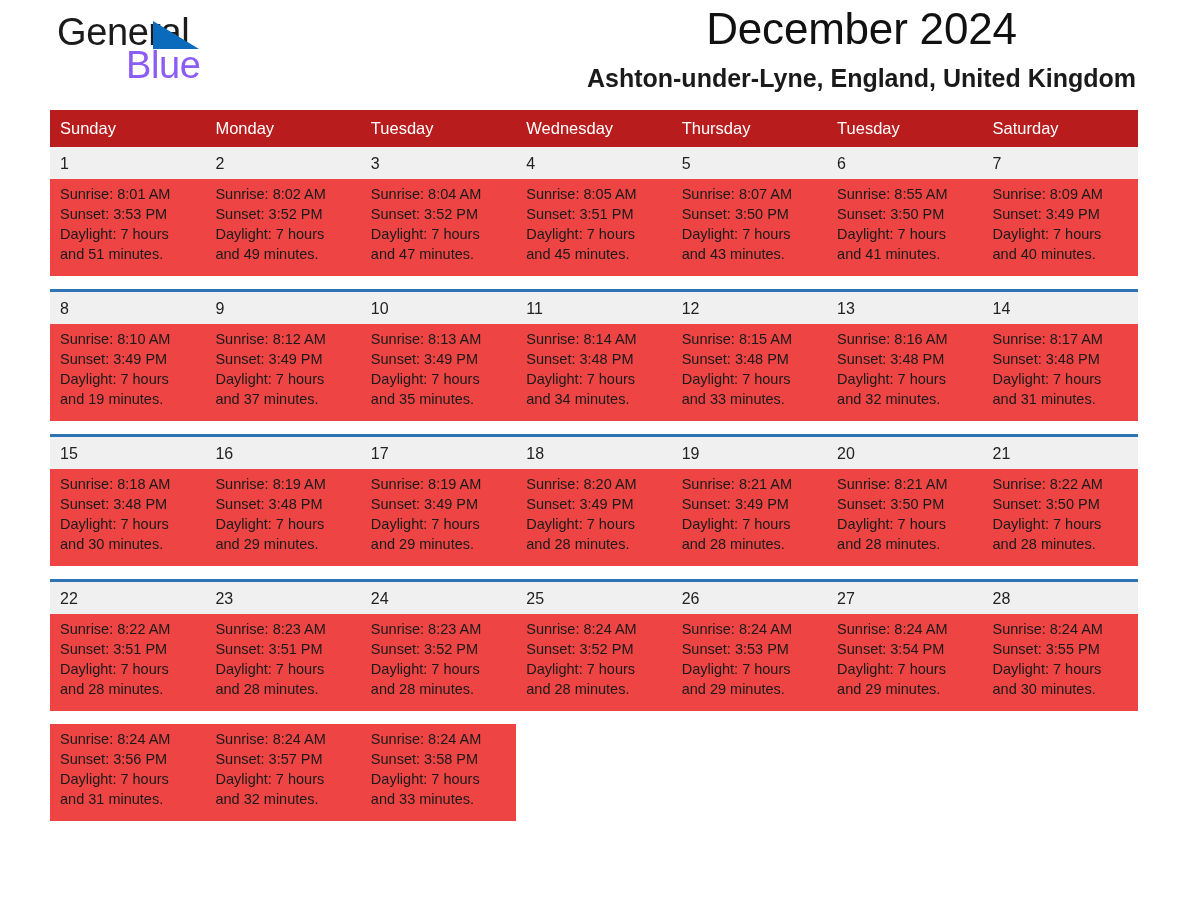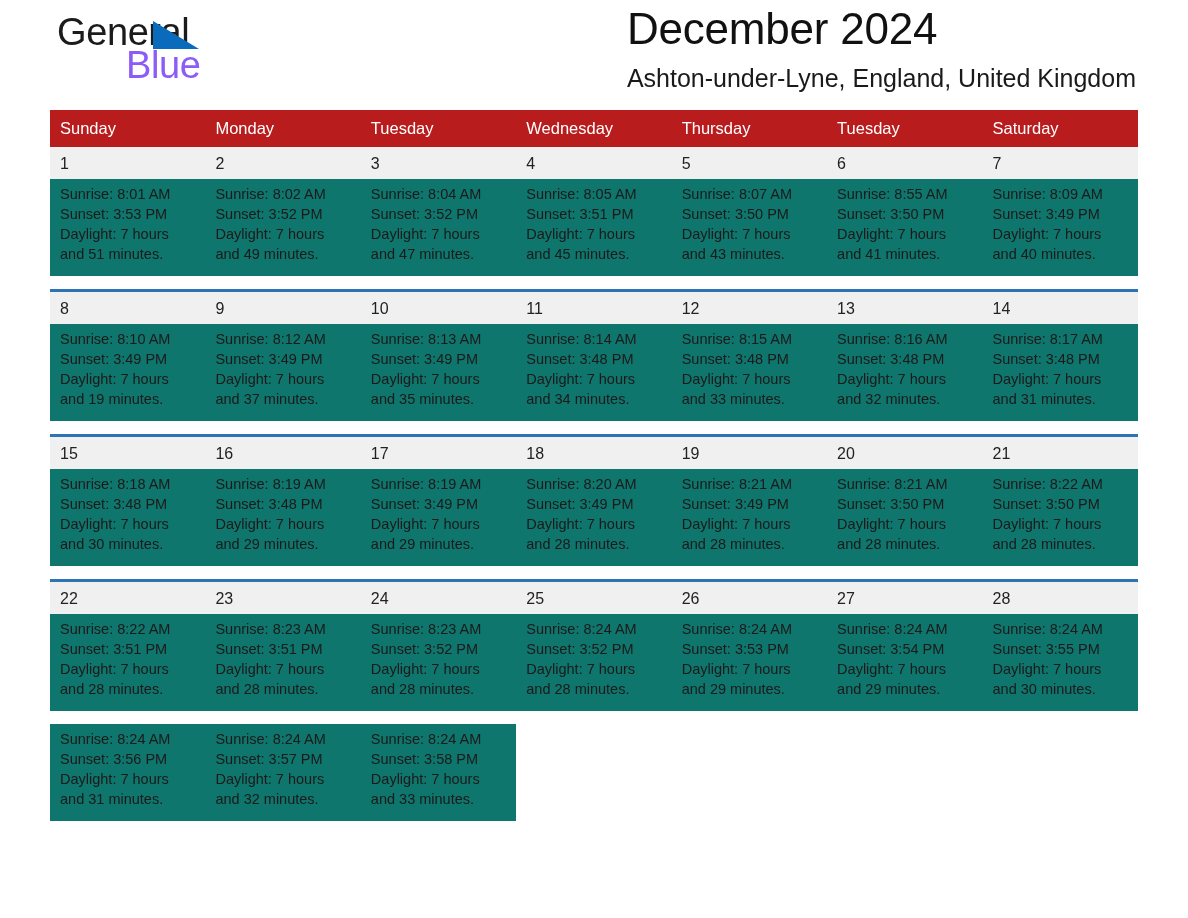--- a/index.html
+++ b/index.html
@@ -58,34 +58,34 @@
     position: absolute;
     left: 96px;
     top: 11px;
     width: 46px;
     height: 28px;
   }
   .title-block {
     position: absolute;
     right: 2px;
     top: 0;
-    text-align: left;
+    text-align: center;
   }
   .month-title {
     font-size: 44px;
     font-weight: 400;
     color: #111111;
     line-height: 58px;
     letter-spacing: -0.2px;
     white-space: nowrap;
   }
   .location-title {
     margin-top: 5px;
     font-size: 25px;
-    font-weight: 400;
+    font-weight: 700;
     color: #1a1a1a;
     line-height: 30px;
     white-space: nowrap;
   }
 
   
   .calendar {
     width: 1088px;
     border-collapse: collapse;
     table-layout: fixed;
@@ -110,21 +110,21 @@
     color: #222222;
     padding: 6px 0 5px 10px;
     line-height: 21px;
     vertical-align: top;
   }
   .daynum-row td.empty {
     background: #f0f0f0;
   }
 
   .detail-row td {
-    background: #0f766e;
+    background: #ef4444;
     vertical-align: top;
     padding: 5px 10px 12px 10px;
     font-size: 14.5px;
     line-height: 20px;
     color: #1a1a1a;
   }
   .detail-row td.empty { background: #ffffff; }
   .cell-line { white-space: nowrap; }
   .spacer-row td {
     height: 13px;

